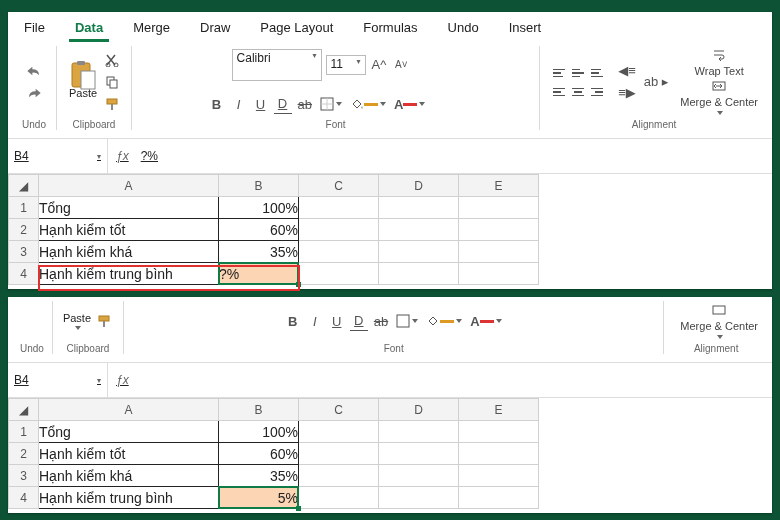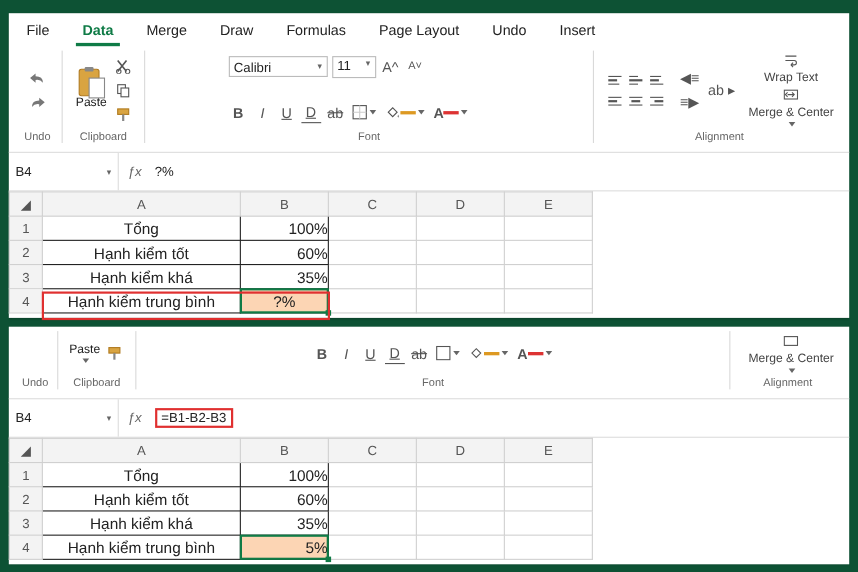--- a/index.html
+++ b/index.html
@@ -68,23 +68,23 @@
     color: #555;
     cursor: default;
   }
   .stack { display:flex; flex-direction:column; gap:2px; }
   .font-select {
     border: 1px solid #bbb;
     padding: 1px 4px;
     min-width: 90px;
     font-size: 12px;
     display: flex;
-    align-items: center;
     justify-content: space-between;
-    height: 19px;
+    height: 32px;
+    margin-left: 24px;
   }
   .size-select {
     border: 1px solid #bbb;
     padding: 1px 4px;
     width: 40px;
     font-size: 12px;
     display: flex;
     justify-content: space-between;
     height: 20px;
   }
@@ -109,20 +109,21 @@
   .wrap-merge { display:flex;flex-direction:column;gap:2px; margin-left:6px;}
   .wrap-merge .row { display:flex;align-items:center;gap:3px; font-size:11px; color:#444;flex-direction:column;}
   .wrap-merge .row svg{width:14px;height:14px;}
   
   .formula-row {
     display:flex;
     align-items:center;
     border-top:1px solid #ddd;
     border-bottom:1px solid #ddd;
     height: 36px;
+    text-decoration: underline;
   }
   .name-box {
     width: 100px;
     padding: 1px 6px;
     border-right:1px solid #ddd;
     display:flex;
     justify-content:space-between;
     align-items:center;
     font-size:12px;
     height:100%;
@@ -163,21 +164,21 @@
     text-align:center;
   }
   table.sheet th.rowhdr { width:30px; }
   .col-corner { width:30px; background:#f3f3f3; border:1px solid #d0d0d0;}
   .col-A { width:180px; }
   .col-B { width:80px; }
   .col-C { width:80px; }
   .col-D { width:80px; }
   .col-E { width:80px; }
   .cell { padding: 1px 4px; }
-  .text-left { text-align:center; }
+  .text-left { text-align:left; }
   .text-right { text-align:right; }
   .sel-col { background:#d6ead8; }
   .sel-row { background:#d6ead8; }
   .sel-cell {
     position: relative;
     background: #fcd5b4;
   }
   .sel-outline {
     position:absolute; inset:-1px;
     border:2px solid #0f7b46;
@@ -201,22 +202,22 @@
 </head>
 <body>
 
 <div class="window">
 
   <div class="menu-bar">
     <div class="menu-item">File</div>
     <div class="menu-item active">Data</div>
     <div class="menu-item">Merge</div>
     <div class="menu-item">Draw</div>
+    <div class="menu-item">Page Layout</div>
     <div class="menu-item">Formulas</div>
-    <div class="menu-item">Page Layout</div>
     <div class="menu-item">Undo</div>
     <div class="menu-item">Insert</div>
   </div>
 
   <div class="ribbon">
 
     <div class="ribbon-group">
       <div class="group-body">
         <div class="stack">
           <div class="icon-btn undo-ico">
@@ -515,25 +516,20 @@
       <div class="group-label">Alignment</div>
     </div>
   </div>
 
   <div class="formula-row">
     <div class="name-box">
       <span>B4</span>
       <span class="caret">▾</span>
     </div>
     <span class="fx">ƒx</span>
-    <div class="formula-input">
-      <span class="formula-box-highlight">
-        <span>=B1-B2-B3</span>
-      </span>
-    </div>
   </div>
 
   <div class="grid-area">
     <table class="sheet">
       <tbody>
           <tr>
         <th class="col-corner">◢</th>
         <th class="col-A">A</th>
         <th class="col-B sel-col">B</th>
         <th class="col-C">C</th>

